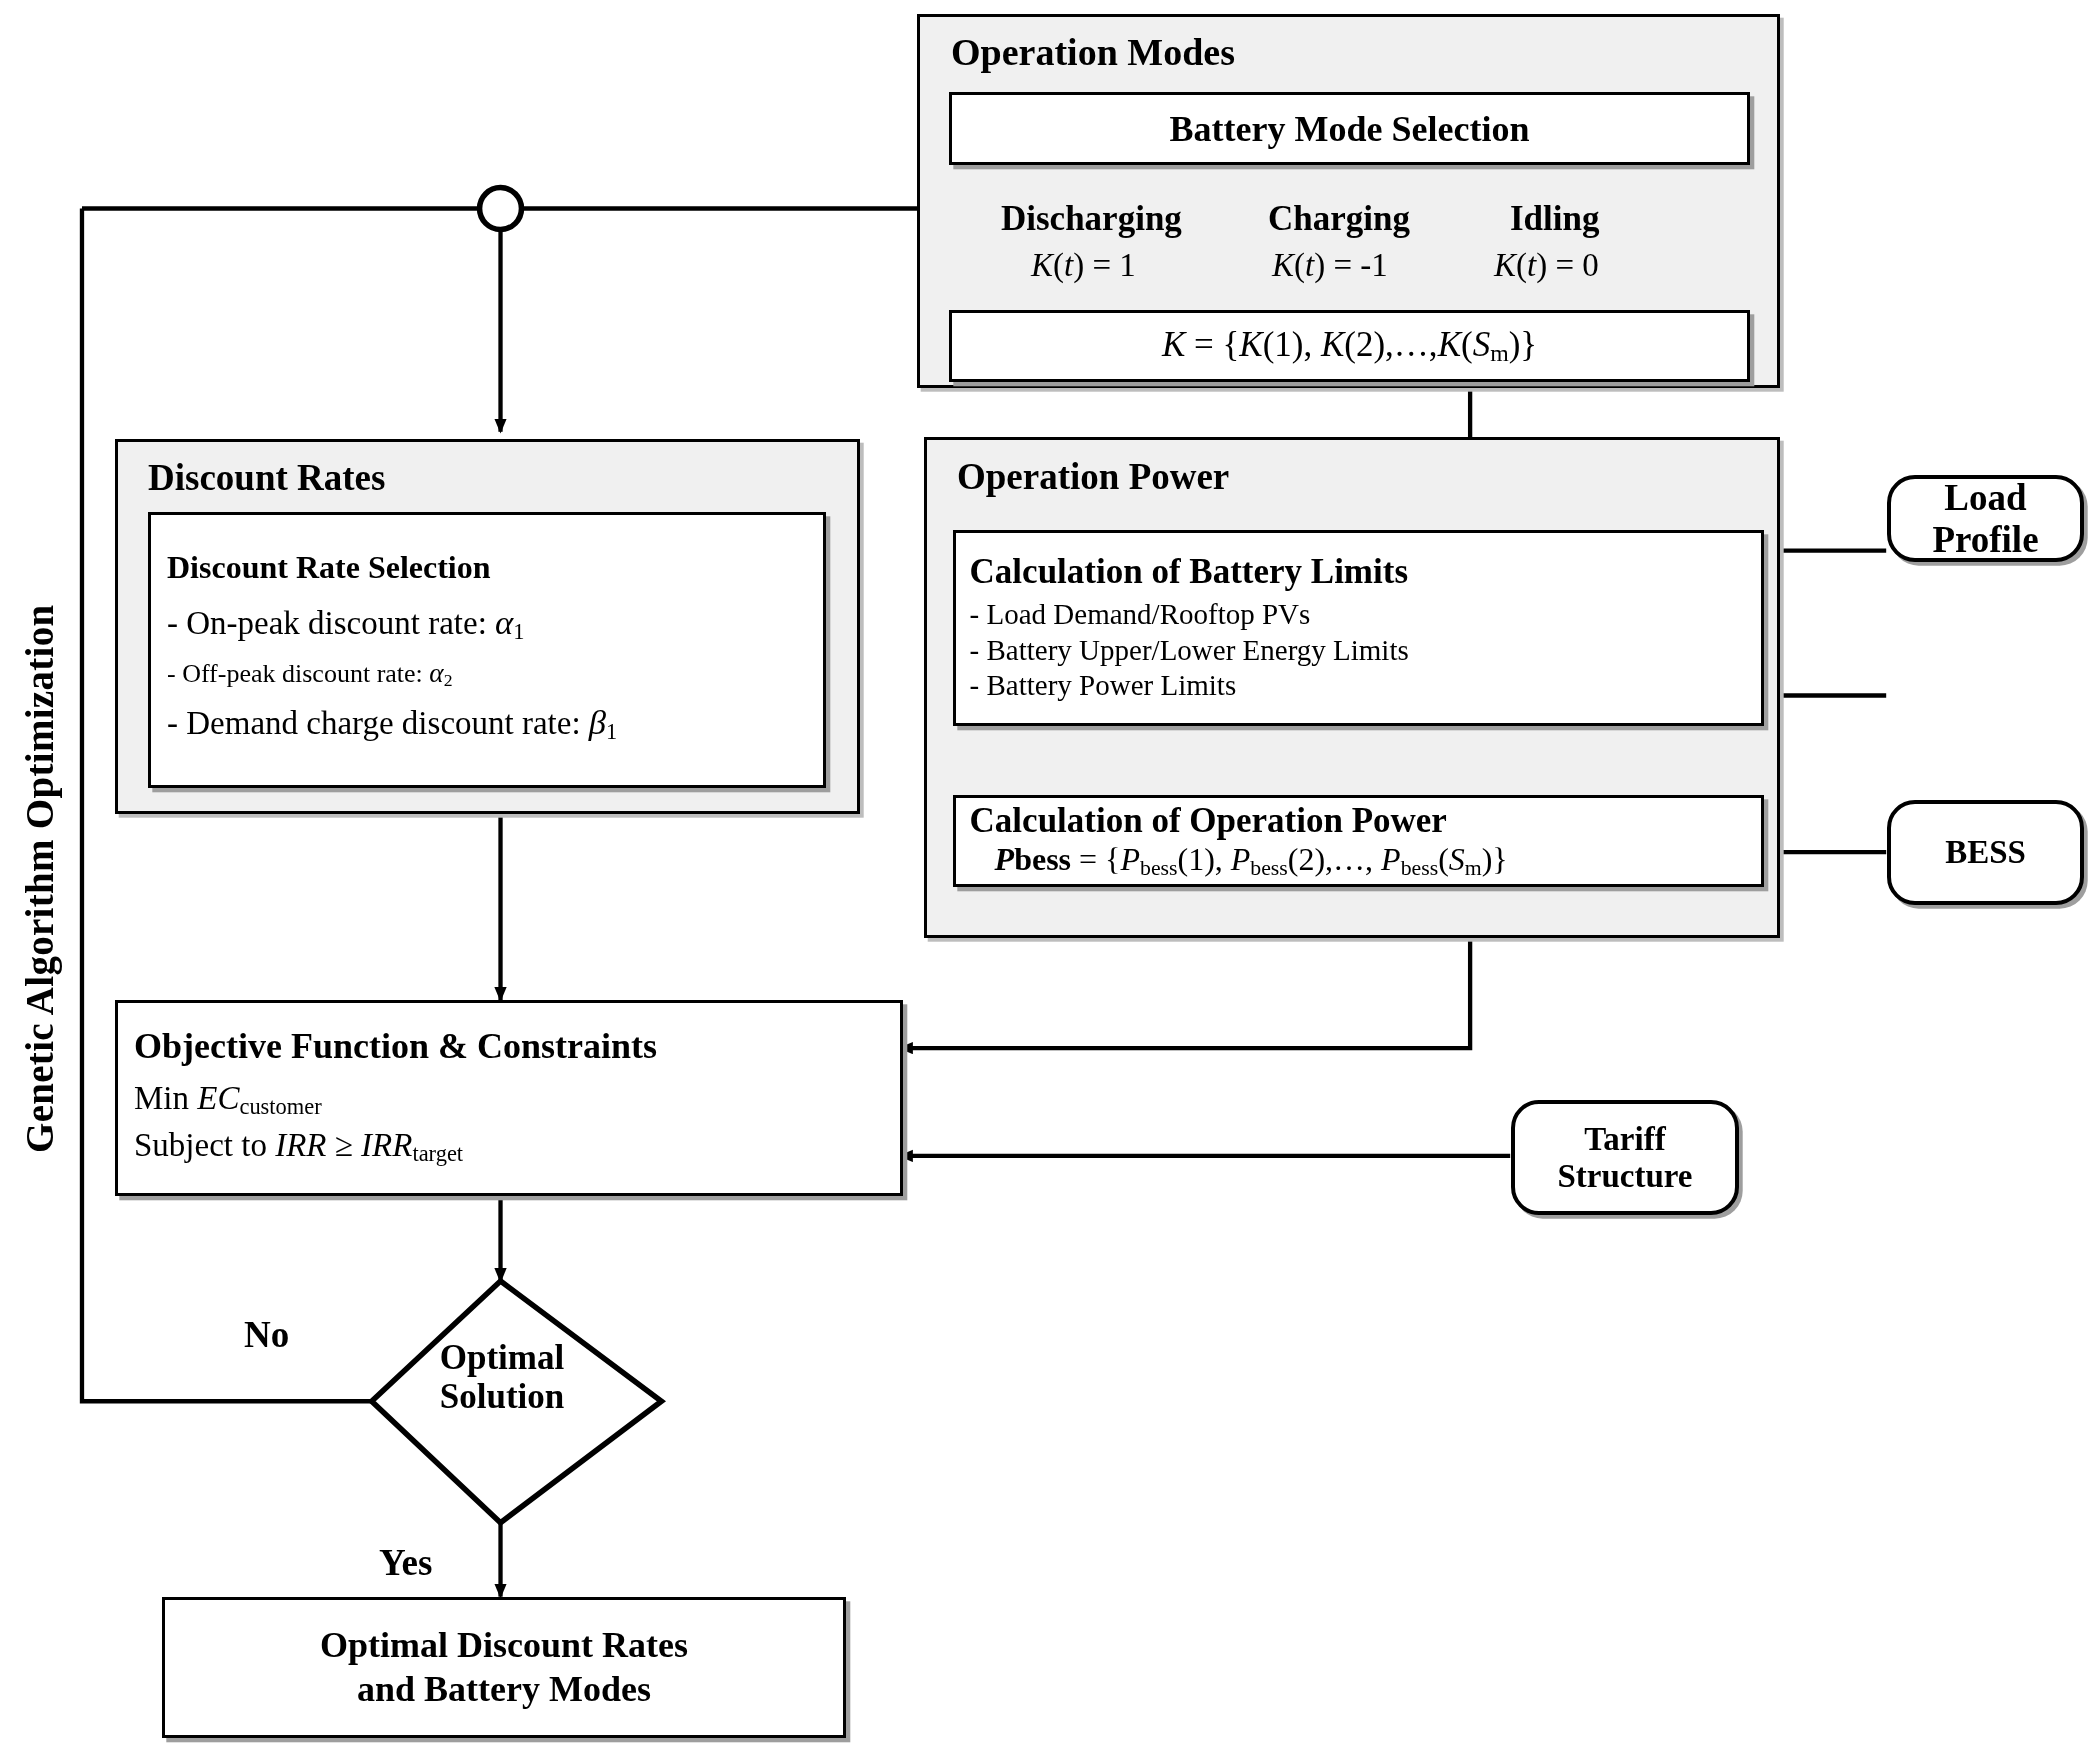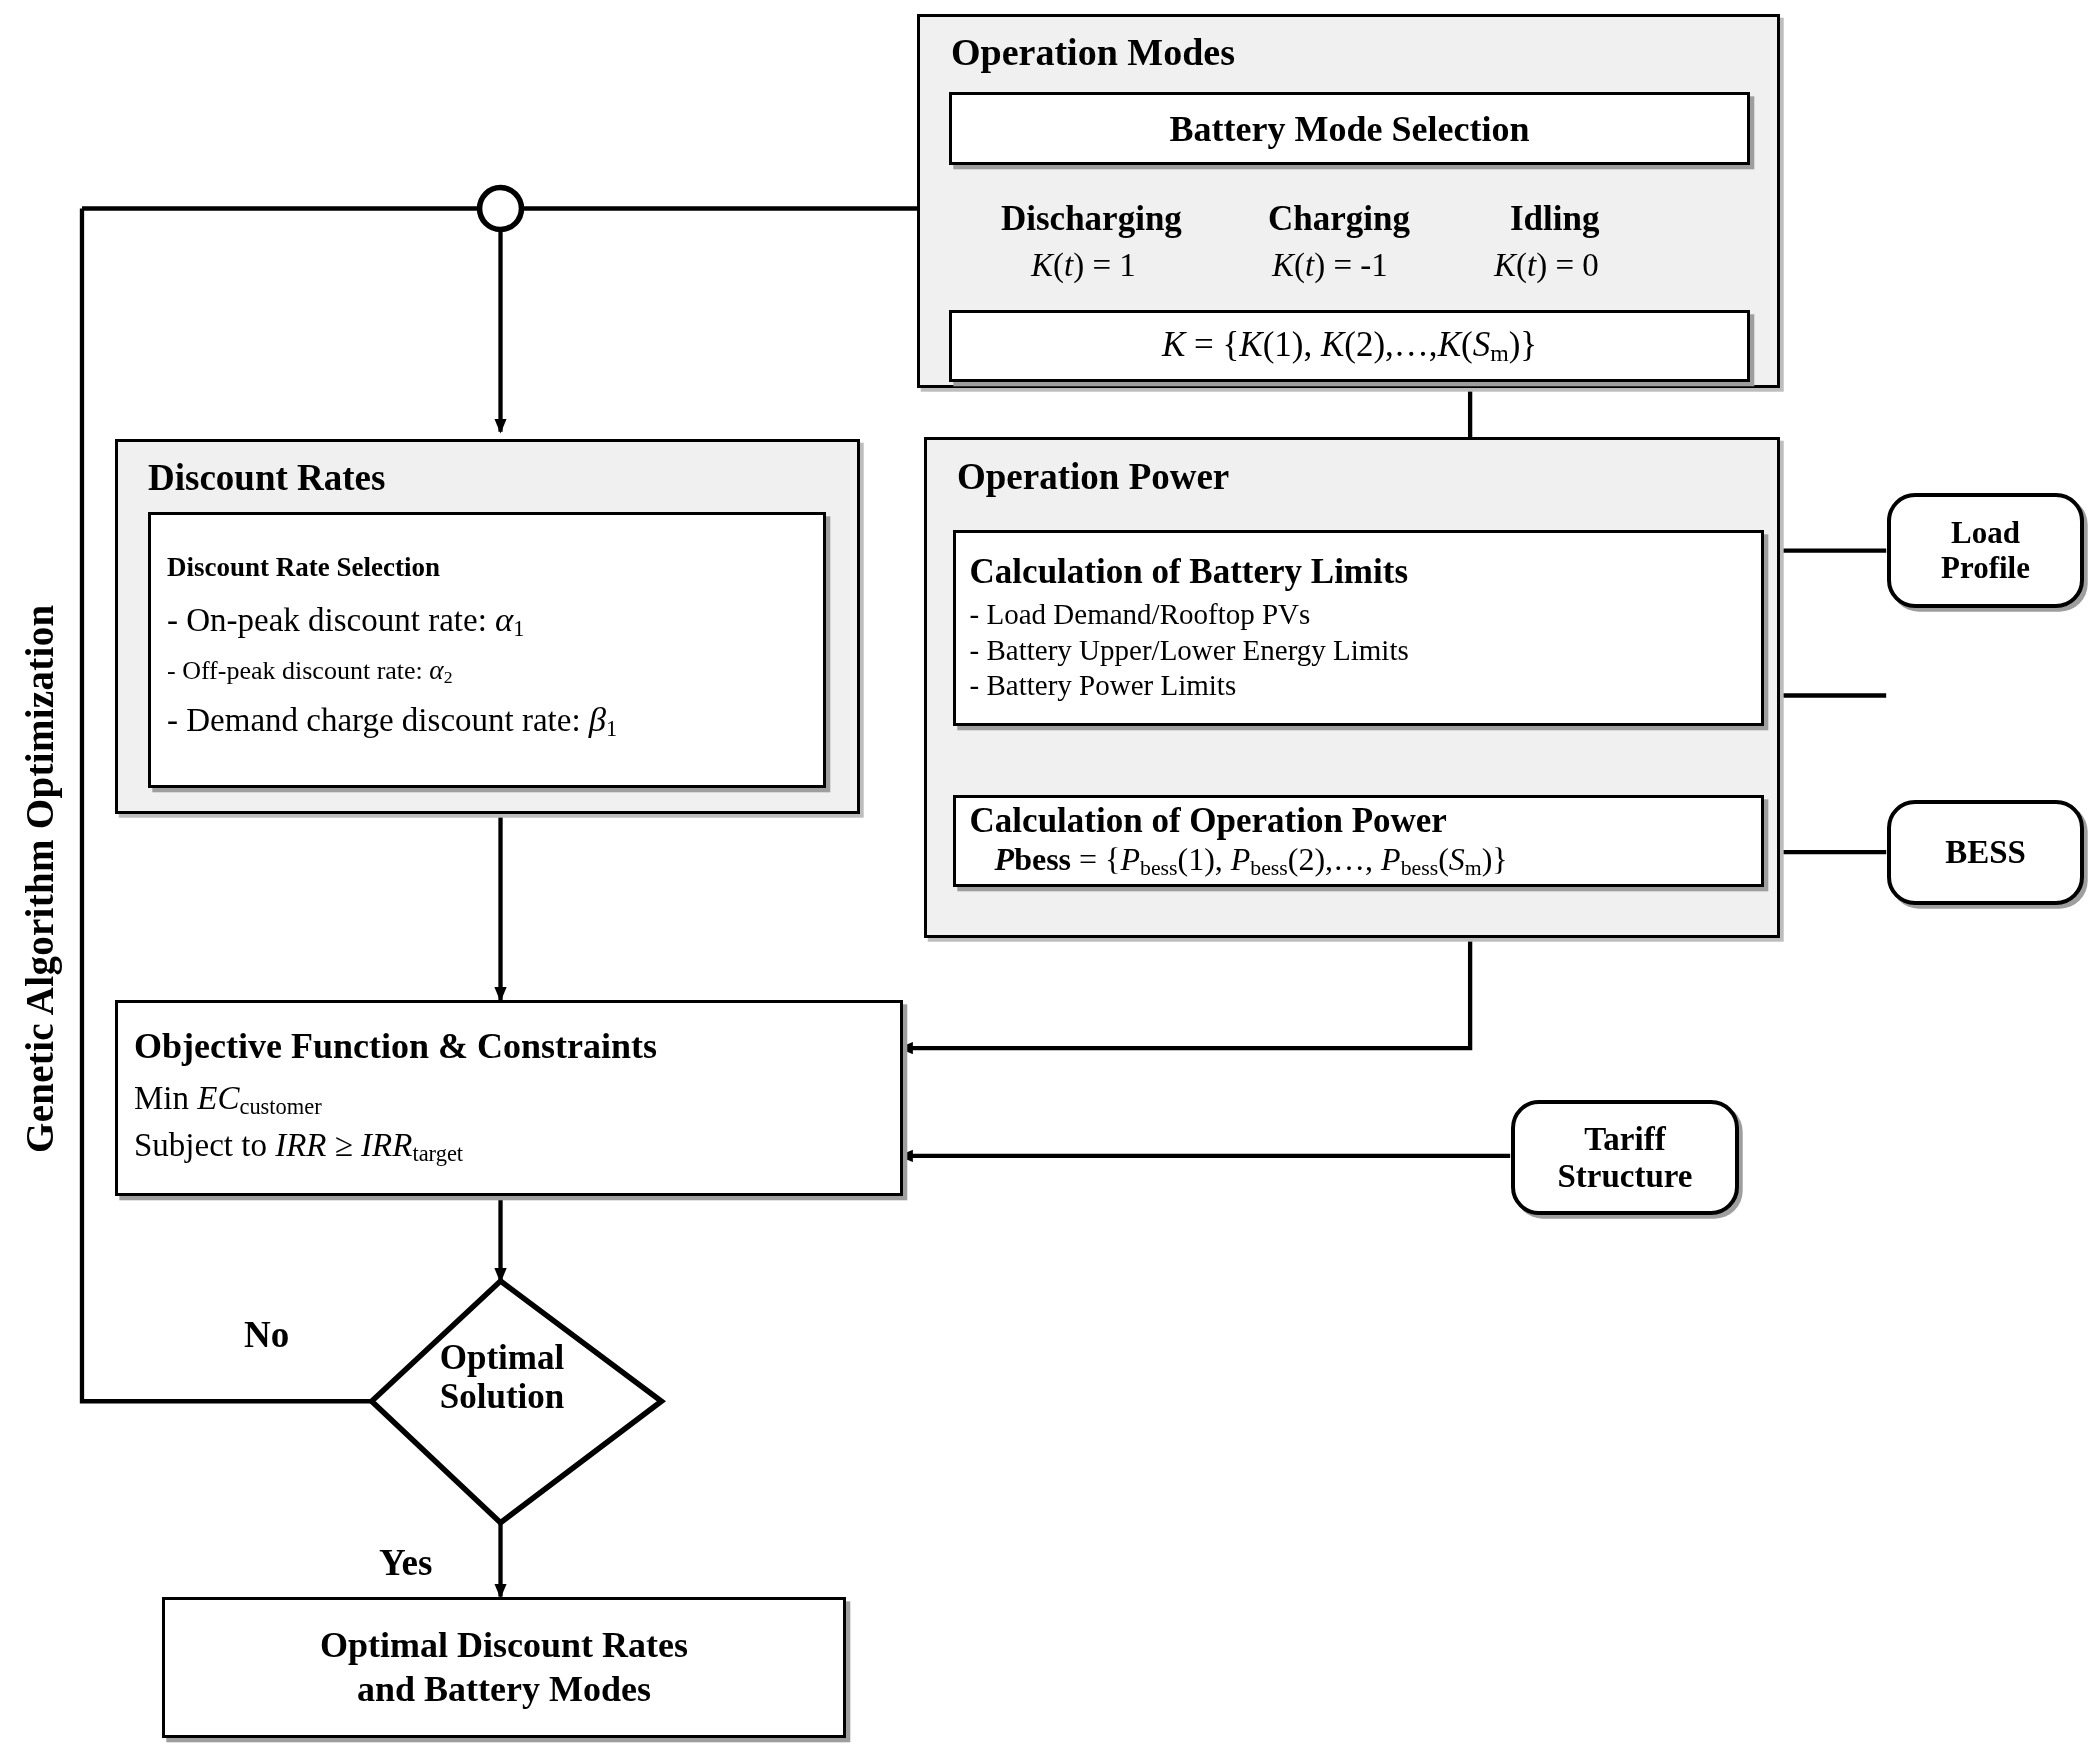--- a/index.html
+++ b/index.html
@@ -144,42 +144,42 @@
   <div class="lbl" style="left:1494px;top:247px;font-size:33px;"><i>K</i>(<i>t</i>) = 0</div>
 
   <div class="node box ctr" style="left:949px;top:310px;width:801px;height:72px;font-size:35px;">
     <span><i>K</i> = {<i>K</i>(1), <i>K</i>(2),…,<i>K</i>(<i>S</i><sub>m</sub>)}</span>
   </div>
 
   <div class="node panel" style="left:115px;top:439px;width:745px;height:375px;"></div>
   <div class="panel-title" style="left:148px;top:456px;font-size:37px;">Discount Rates</div>
 
   <div class="node box col" style="left:148px;top:512px;width:678px;height:276px;padding:8.6px 16px;">
-    <div class="hd" style="font-size:27px;margin-bottom:11px;">Discount Rate Selection</div>
+    <div class="hd" style="font-size:32px;margin-bottom:11px;">Discount Rate Selection</div>
     <div class="bullet" style="font-size:33px;margin:6.2px 0;">- On-peak discount rate: <span class="math" style="font-size:1.05em;">α</span><sub>1</sub></div>
     <div class="bullet" style="font-size:26px;margin:6.2px 0;">- Off-peak discount rate: <span class="math" style="font-size:1.05em;">α</span><sub>2</sub></div>
     <div class="bullet" style="font-size:33px;margin:6.2px 0;">- Demand charge discount rate: <span class="math" style="font-size:1.05em;">β</span><sub>1</sub></div>
   </div>
 
   <div class="node panel" style="left:924px;top:437px;width:856px;height:501px;"></div>
   <div class="panel-title" style="left:957px;top:455px;font-size:37px;">Operation Power</div>
 
   <div class="node box col" style="left:953px;top:530px;width:811px;height:196px;padding:5px 13.6px;">
     <div class="hd" style="font-size:35px;margin-bottom:5px;">Calculation of Battery Limits</div>
     <div class="bullet" style="font-size:29px;line-height:1.22;">- Load Demand/Rooftop PVs</div>
     <div class="bullet" style="font-size:29px;line-height:1.22;">- Battery Upper/Lower Energy Limits</div>
     <div class="bullet" style="font-size:29px;line-height:1.22;">- Battery Power Limits</div>
   </div>
 
   <div class="node box col" style="left:953px;top:795px;width:811px;height:92px;padding:3.7px 13.6px;">
     <div class="hd" style="font-size:35px;">Calculation of Operation Power</div>
     <div style="font-size:32px;padding-left:25px;"><b><i>P</i>bess</b> = {<i>P</i><sub>bess</sub>(1), <i>P</i><sub>bess</sub>(2),…, <i>P</i><sub>bess</sub>(<i>S</i><sub>m</sub>)}</div>
   </div>
 
-  <div class="node pill" style="left:1887px;top:493px;width:197px;height:115px;font-size:31px;">
+  <div class="node pill" style="left:1887px;top:475px;width:197px;height:87px;font-size:37px;">
     <span>
       <span>Load</span><br><span>Profile</span>
     </span>
   </div>
 
 
   <div class="node pill" style="left:1887px;top:800px;width:197px;height:105px;font-size:33px;">
     <span>BESS</span>
   </div>
 

